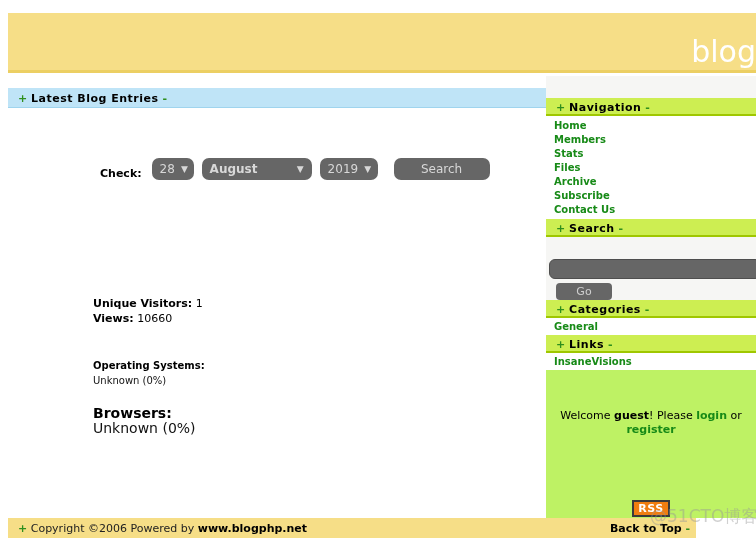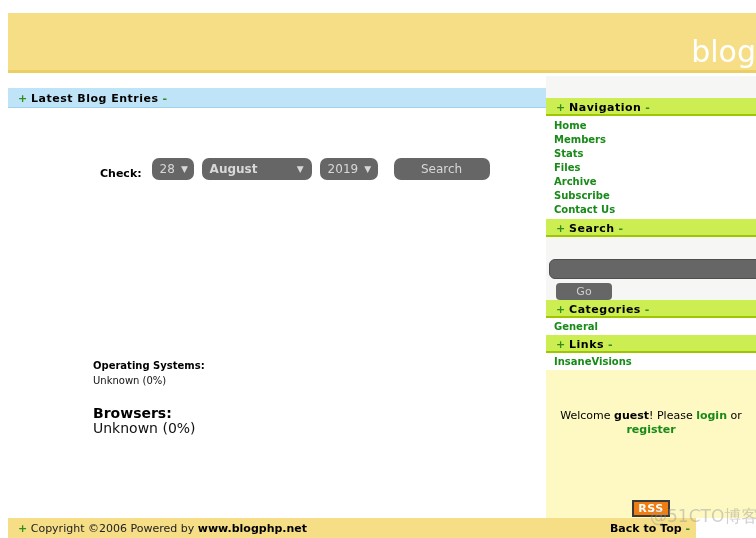--- a/index.html
+++ b/index.html
@@ -50,21 +50,21 @@
     width: 538px;
     height: 430px;
     background: #ffffff;
   }
   .right-col {
     position: absolute;
     left: 546px;
     top: 76px;
     width: 210px;
     height: 442px;
-    background: #fef9c3;
+    background: #bef264;
   }
 
   
   .panel-head {
     font-size: 11px;
     font-weight: bold;
     color: #000000;
     padding: 4px 8px 4px 10px;
     box-sizing: border-box;
     line-height: 13px;
@@ -330,20 +330,30 @@
         </div>
 
         <div class="sel sel-year">
           <span>2019</span>
           <span class="chev">▼</span>
         </div>
 
         <div class="btn-search">Search</div>
       </div>
 
+      <div class="stats-block">
+        <div>
+          <b>Unique Visitors:</b>
+          <span>1</span>
+        </div>
+        <div>
+          <b>Views:</b>
+          <span>10660</span>
+        </div>
+      </div>
 
       <div class="os-block">
         <span class="sec-title">Operating Systems:</span>
         <span class="sec-value">Unknown (0%)</span>
       </div>
 
       <div class="browsers-block">
         <span class="sec-title">Browsers:</span>
         <span class="sec-value">Unknown (0%)</span>
       </div>

